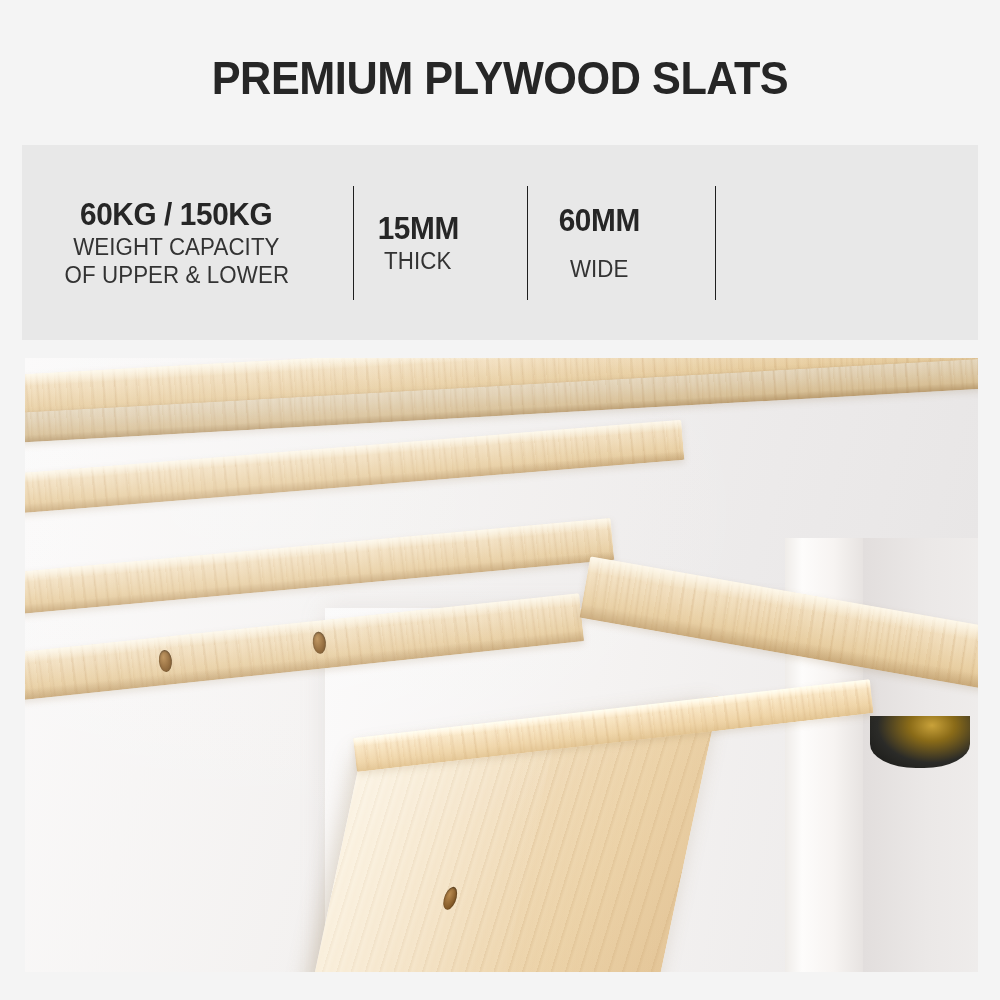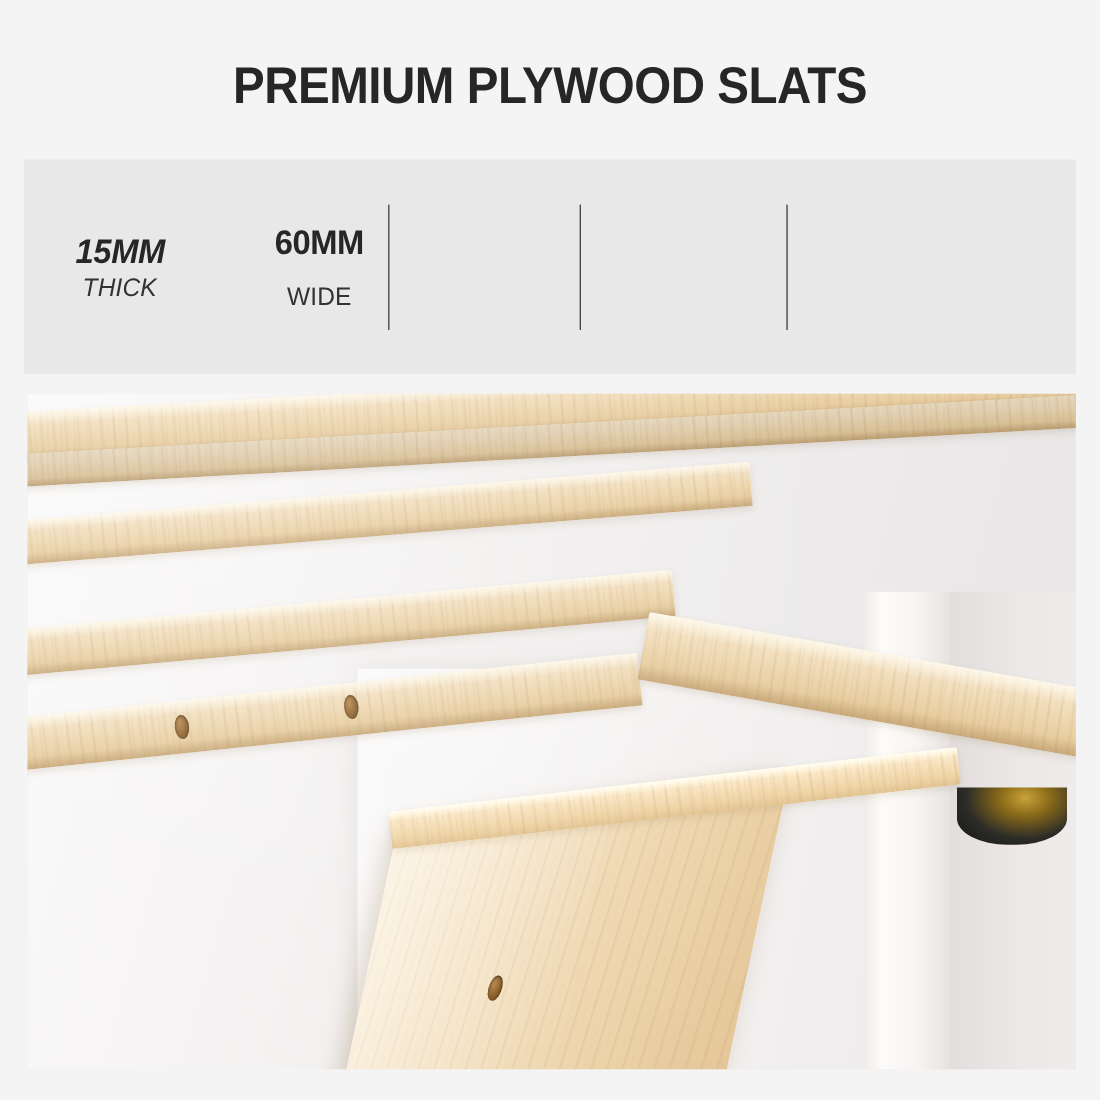--- a/index.html
+++ b/index.html
@@ -48,21 +48,21 @@
     position: relative;
     height: 100%;
     display: flex;
     flex-direction: column;
     align-items: center;
     justify-content: center;
     text-align: center;
     box-sizing: border-box;
   }
   .spec-cell.c1 { width: 309px; }
-  .spec-cell.c2 { width: 174px; font-style: italic; }
+  .spec-cell.c2 { width: 174px; }
   .spec-cell.c3 { width: 188px; gap: 16px; }
   .spec-cell.c4 { width: 285px; }
 
   .spec-head {
     font-size: 31px;
     font-weight: 700;
     color: #262626;
     letter-spacing: -0.4px;
     line-height: 36px;
     transform: scaleX(0.96);
@@ -220,20 +220,25 @@
     background: radial-gradient(ellipse at 20% 25%, rgba(255,255,255,0.18) 0%, rgba(255,255,255,0) 55%);
   }
 </style>
 </head>
 <body>
 
 <div class="headline">PREMIUM PLYWOOD SLATS</div>
 
 <div class="spec-panel">
 
+  <div class="spec-cell c1">
+    <div class="spec-head">60KG / 150KG</div>
+    <div class="spec-sub">WEIGHT CAPACITY</div>
+    <div class="spec-sub">OF UPPER &amp; LOWER</div>
+  </div>
 
   <div class="spec-cell c2">
     <div class="spec-head">15MM</div>
     <div class="spec-sub">THICK</div>
   </div>
 
   <div class="spec-cell c3">
     <div class="spec-head">60MM</div>
     <div class="spec-sub">WIDE</div>
   </div>

